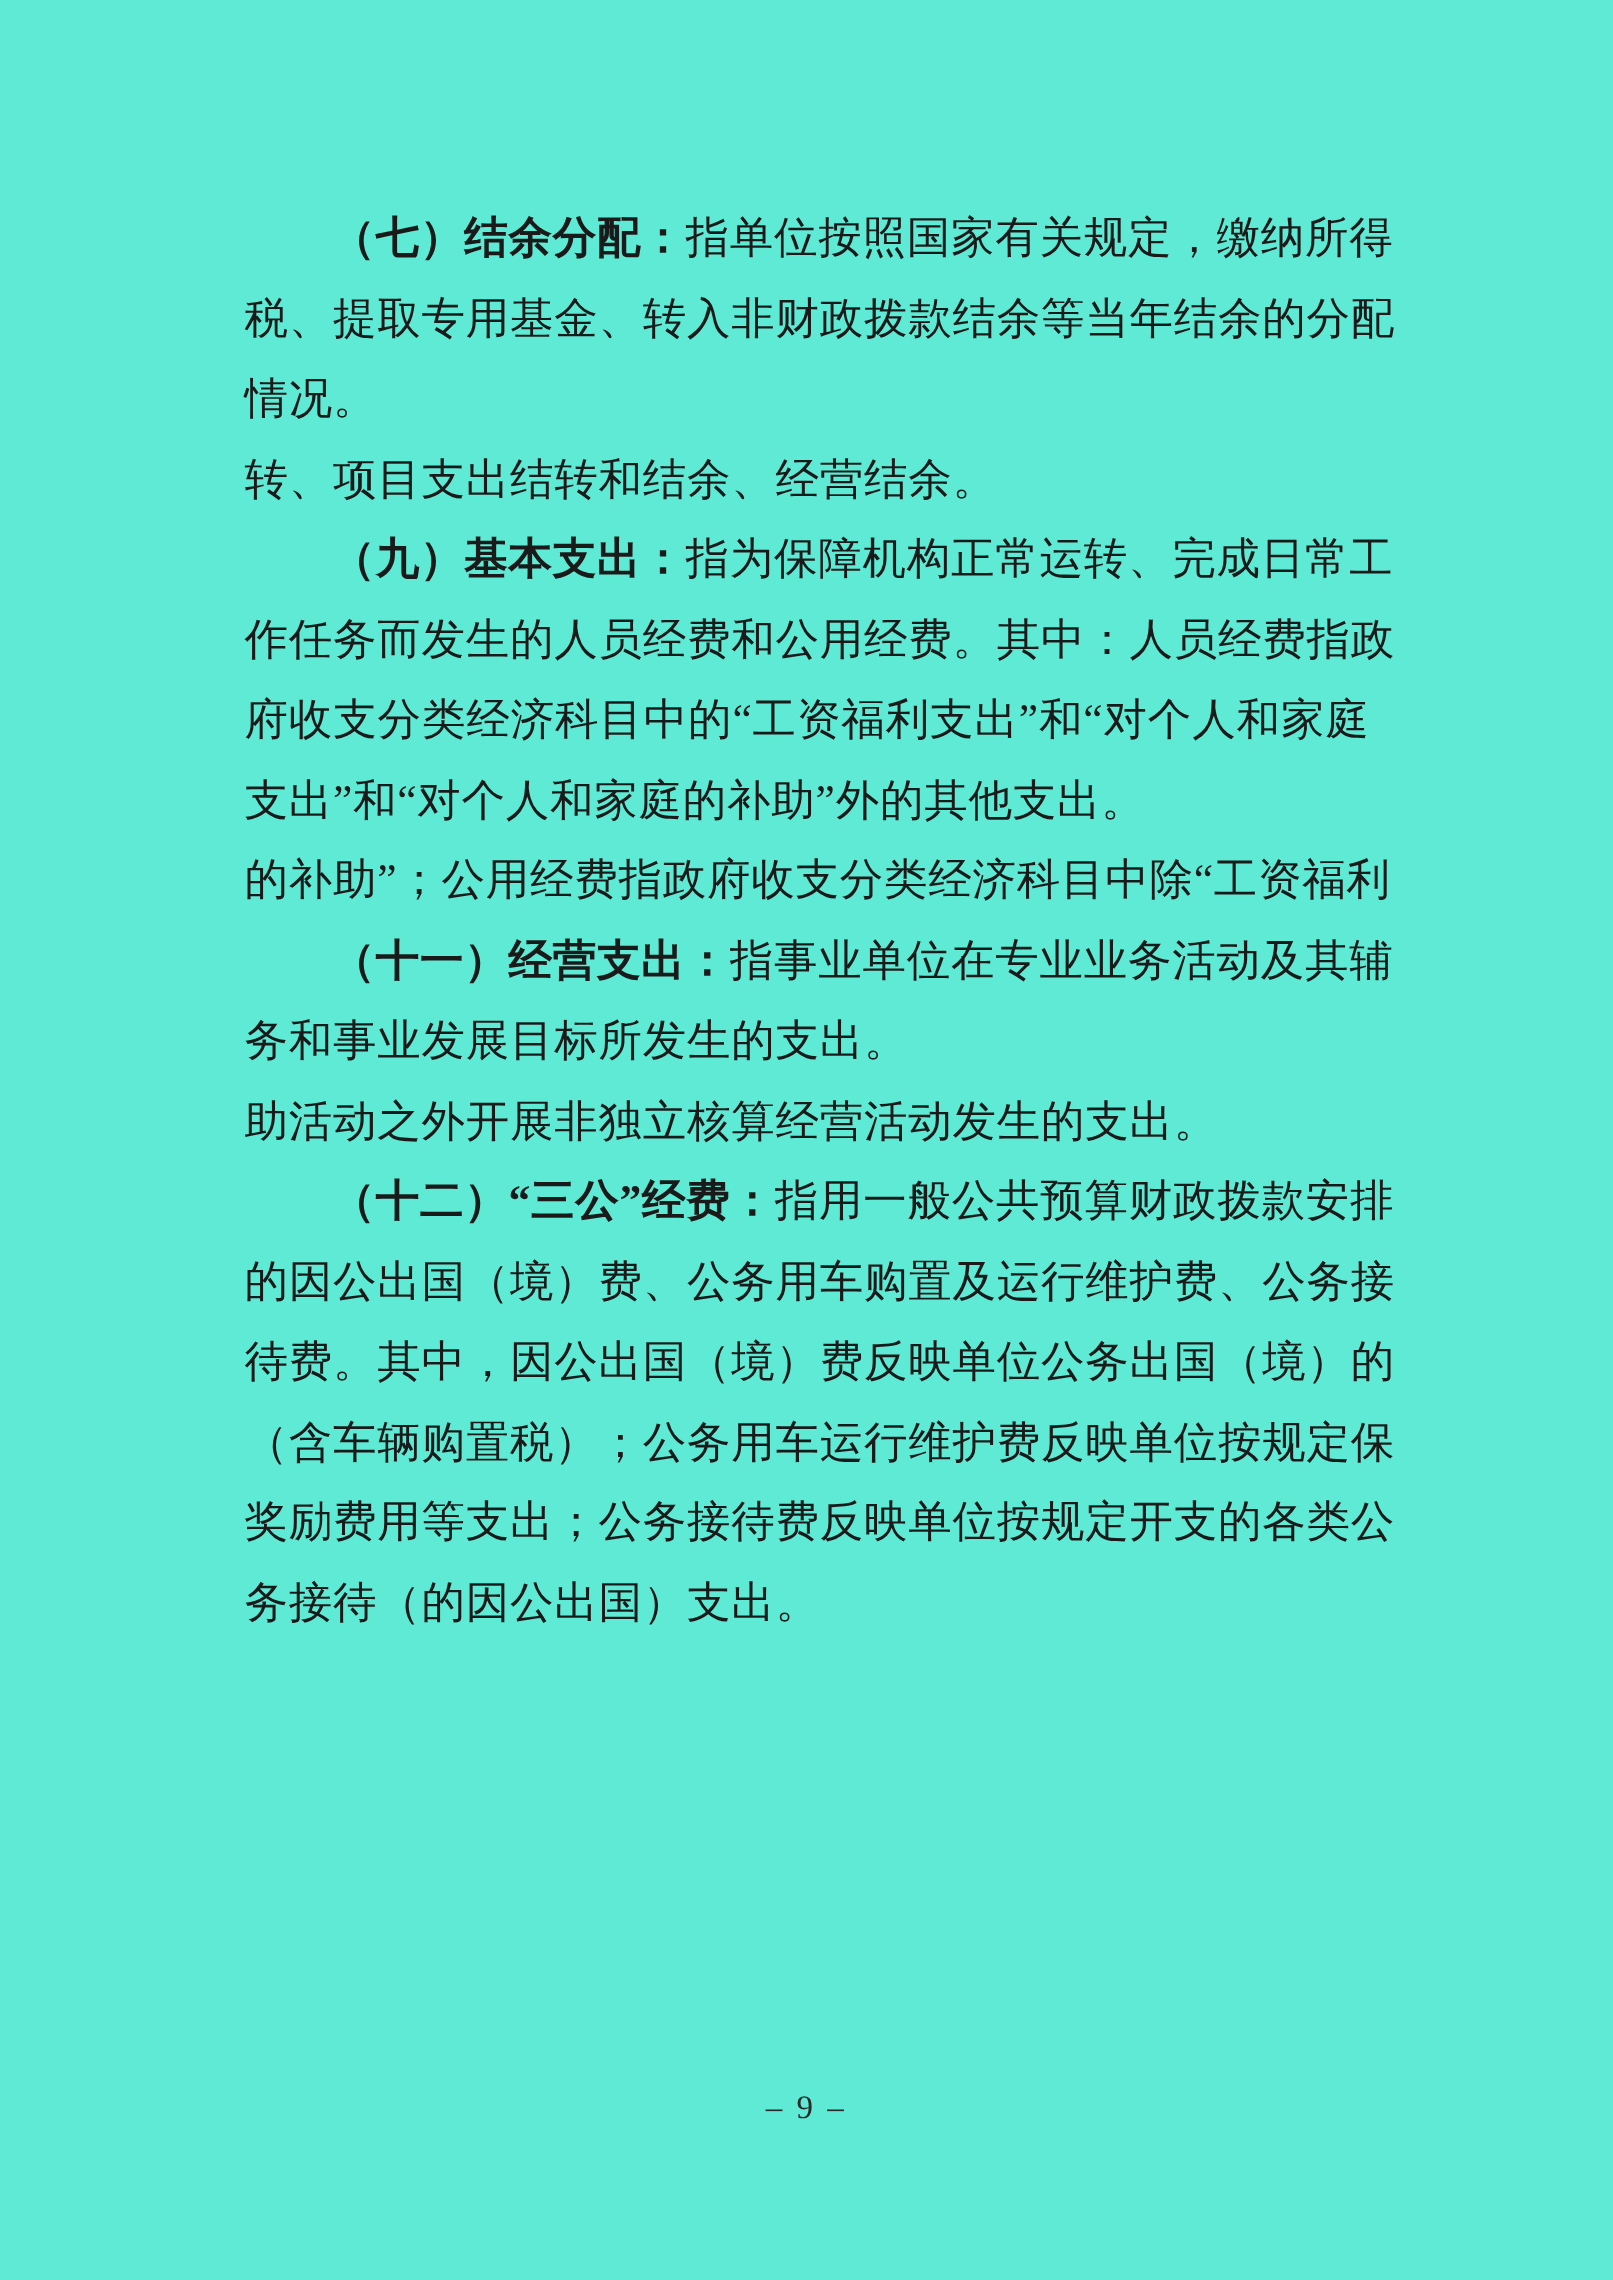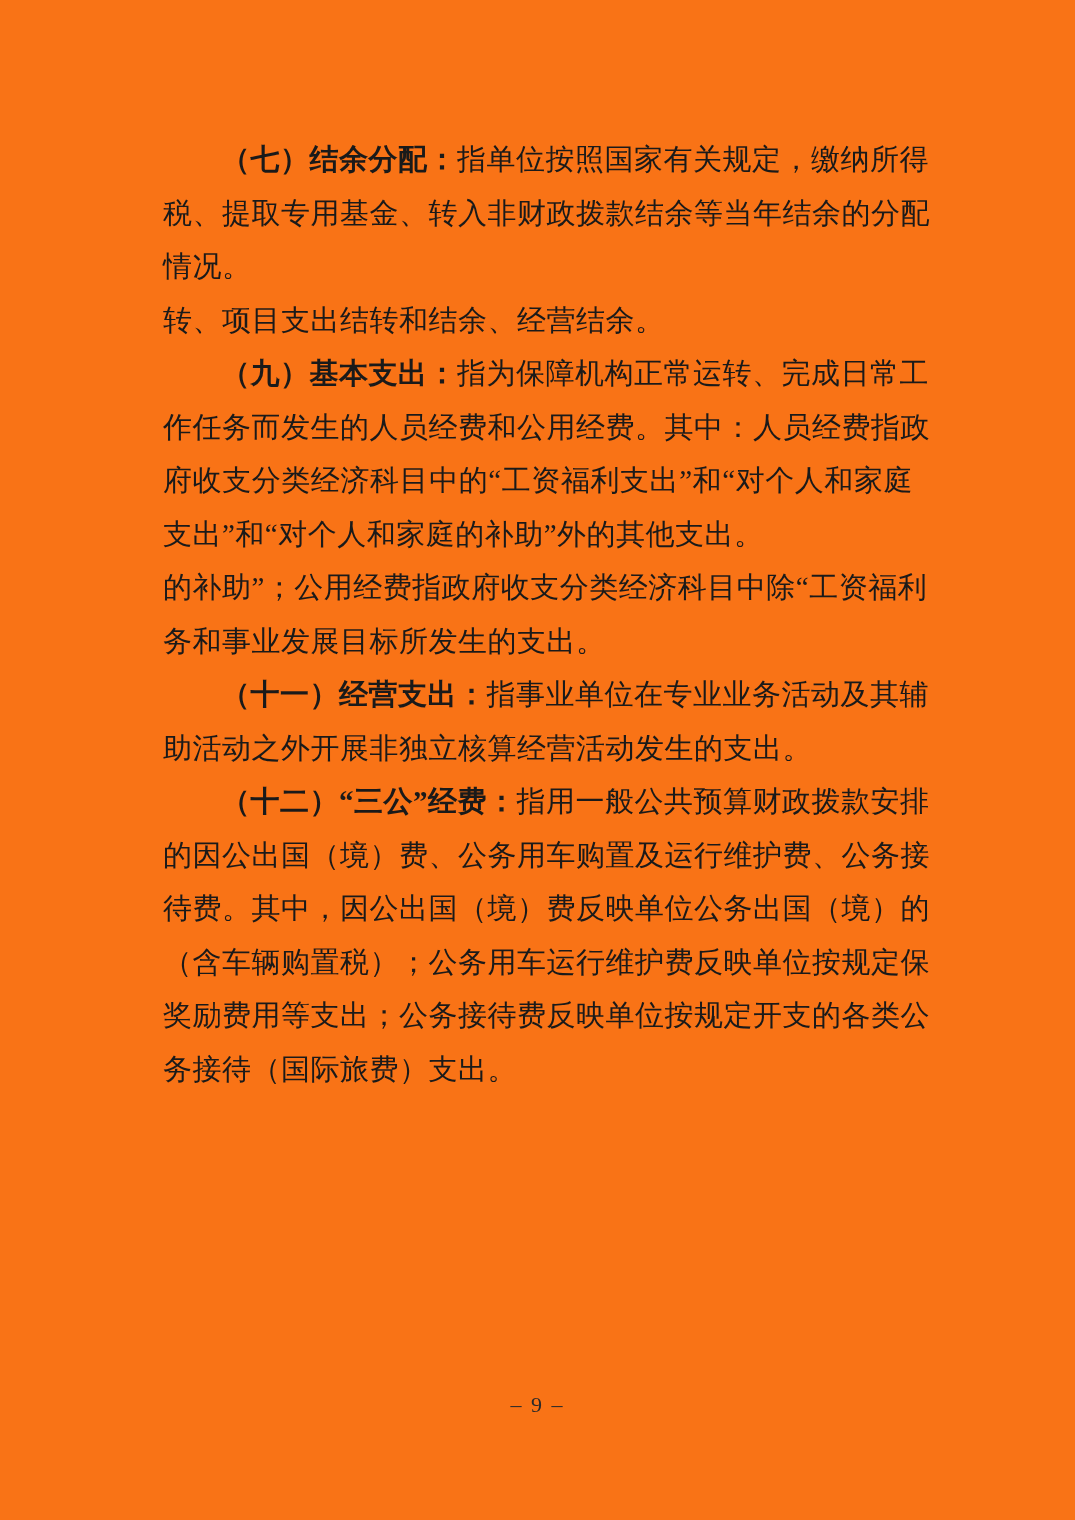--- a/index.html
+++ b/index.html
@@ -4,21 +4,21 @@
 <style>
   html, body {
     margin: 0;
     padding: 0;
     background: #ffffff;
   }
   .page {
     position: relative;
     width: 1075px;
     height: 1520px;
-    background: #f97316;
+    background: #5eead4;
     overflow: hidden;
     font-family: "Liberation Serif", "DejaVu Serif", serif;
     color: #1a1a1a;
   }
   .content {
     position: absolute;
     left: 163px;
     top: 133px;
     width: 750px;
   }
@@ -62,28 +62,28 @@
     <div class="line last">情况。</div>
 
     <div class="line last">转、项目支出结转和结余、经营结余。</div>
 
     <div class="line first"><span class="head">（九）基本支出：</span><span>指为保障机构正常运转、完成日常工</span></div>
     <div class="line">作任务而发生的人员经费和公用经费。其中：人员经费指政</div>
     <div class="line">府收支分类经济科目中的“工资福利支出”和“对个人和家庭</div>
     <div class="line last">支出”和“对个人和家庭的补助”外的其他支出。</div>
     <div class="line">的补助”；公用经费指政府收支分类经济科目中除“工资福利</div>
 
+    <div class="line first"><span class="head">（十一）经营支出：</span><span>指事业单位在专业业务活动及其辅</span></div>
+
     <div class="line last">务和事业发展目标所发生的支出。</div>
-
-    <div class="line first"><span class="head">（十一）经营支出：</span><span>指事业单位在专业业务活动及其辅</span></div>
     <div class="line last">助活动之外开展非独立核算经营活动发生的支出。</div>
 
     <div class="line first"><span class="head">（十二）“三公”经费：</span><span>指用一般公共预算财政拨款安排</span></div>
     <div class="line">的因公出国（境）费、公务用车购置及运行维护费、公务接</div>
     <div class="line">待费。其中，因公出国（境）费反映单位公务出国（境）的</div>
     <div class="line">（含车辆购置税）；公务用车运行维护费反映单位按规定保</div>
     <div class="line">奖励费用等支出；公务接待费反映单位按规定开支的各类公</div>
-    <div class="line last">务接待（国际旅费）支出。</div>
+    <div class="line last">务接待（的因公出国）支出。</div>
 
   </div>
 
   <div class="page-number">– 9 –</div>
 </div>
 
 </body></html>

